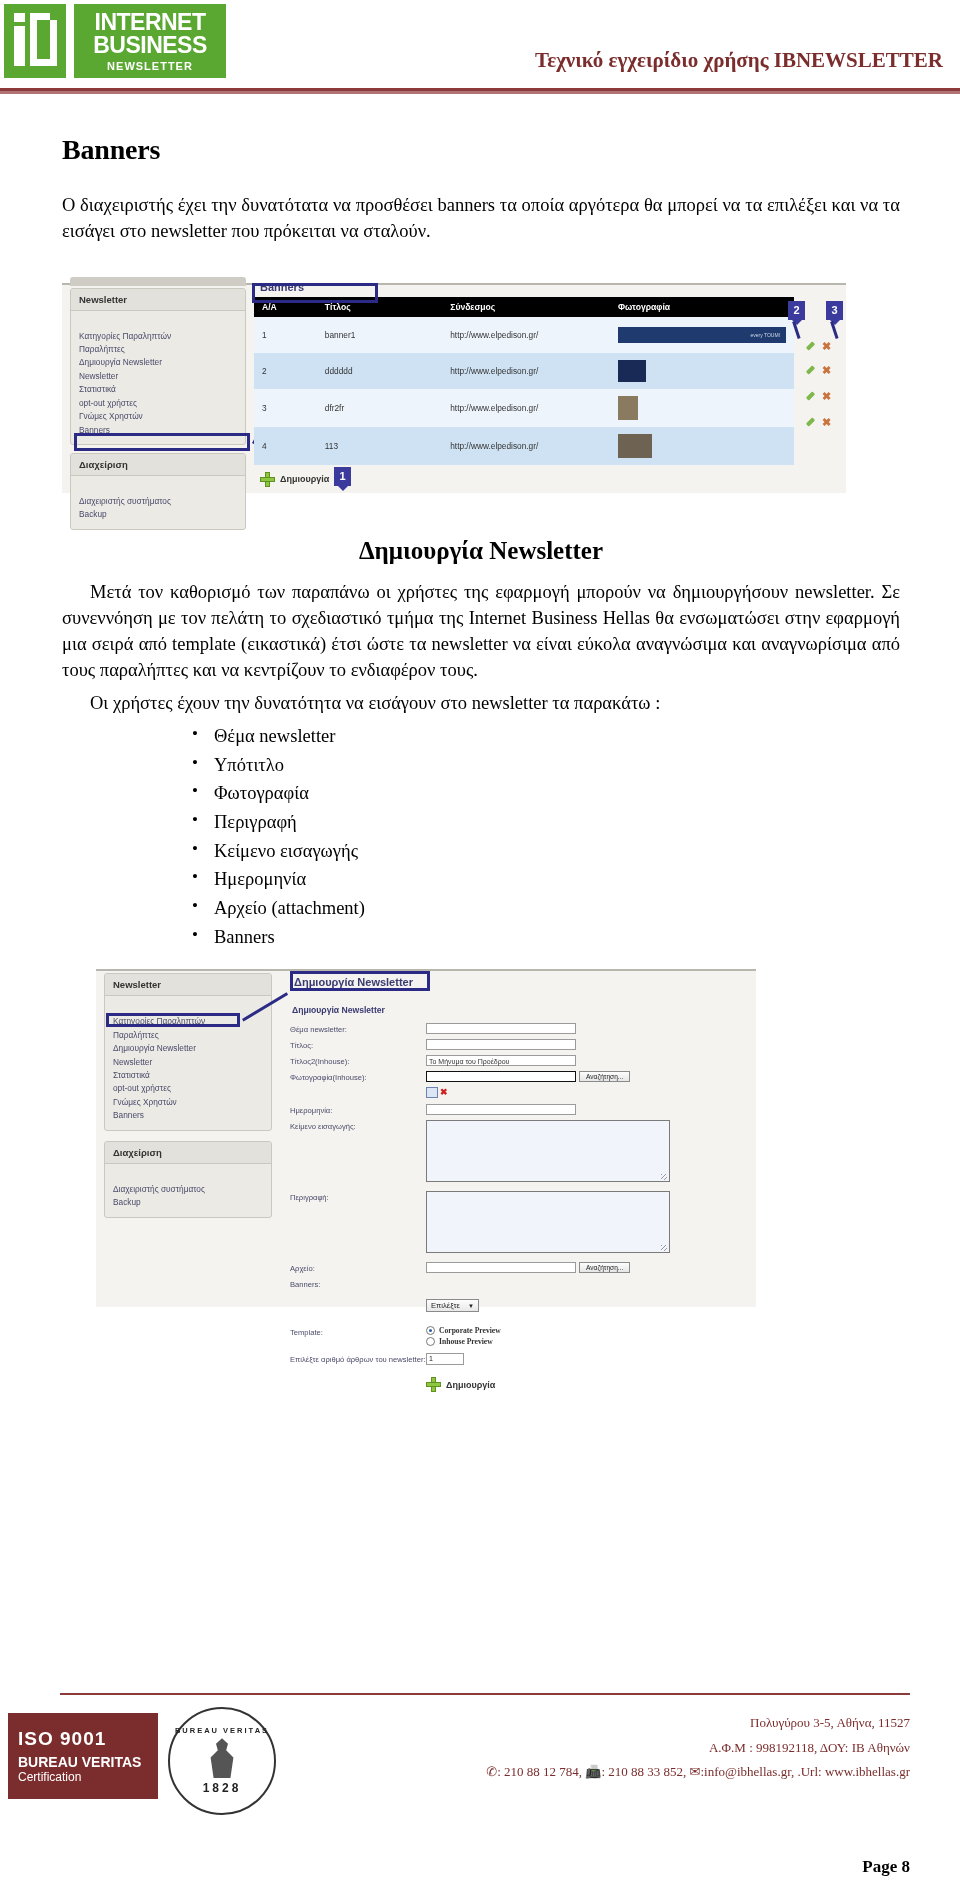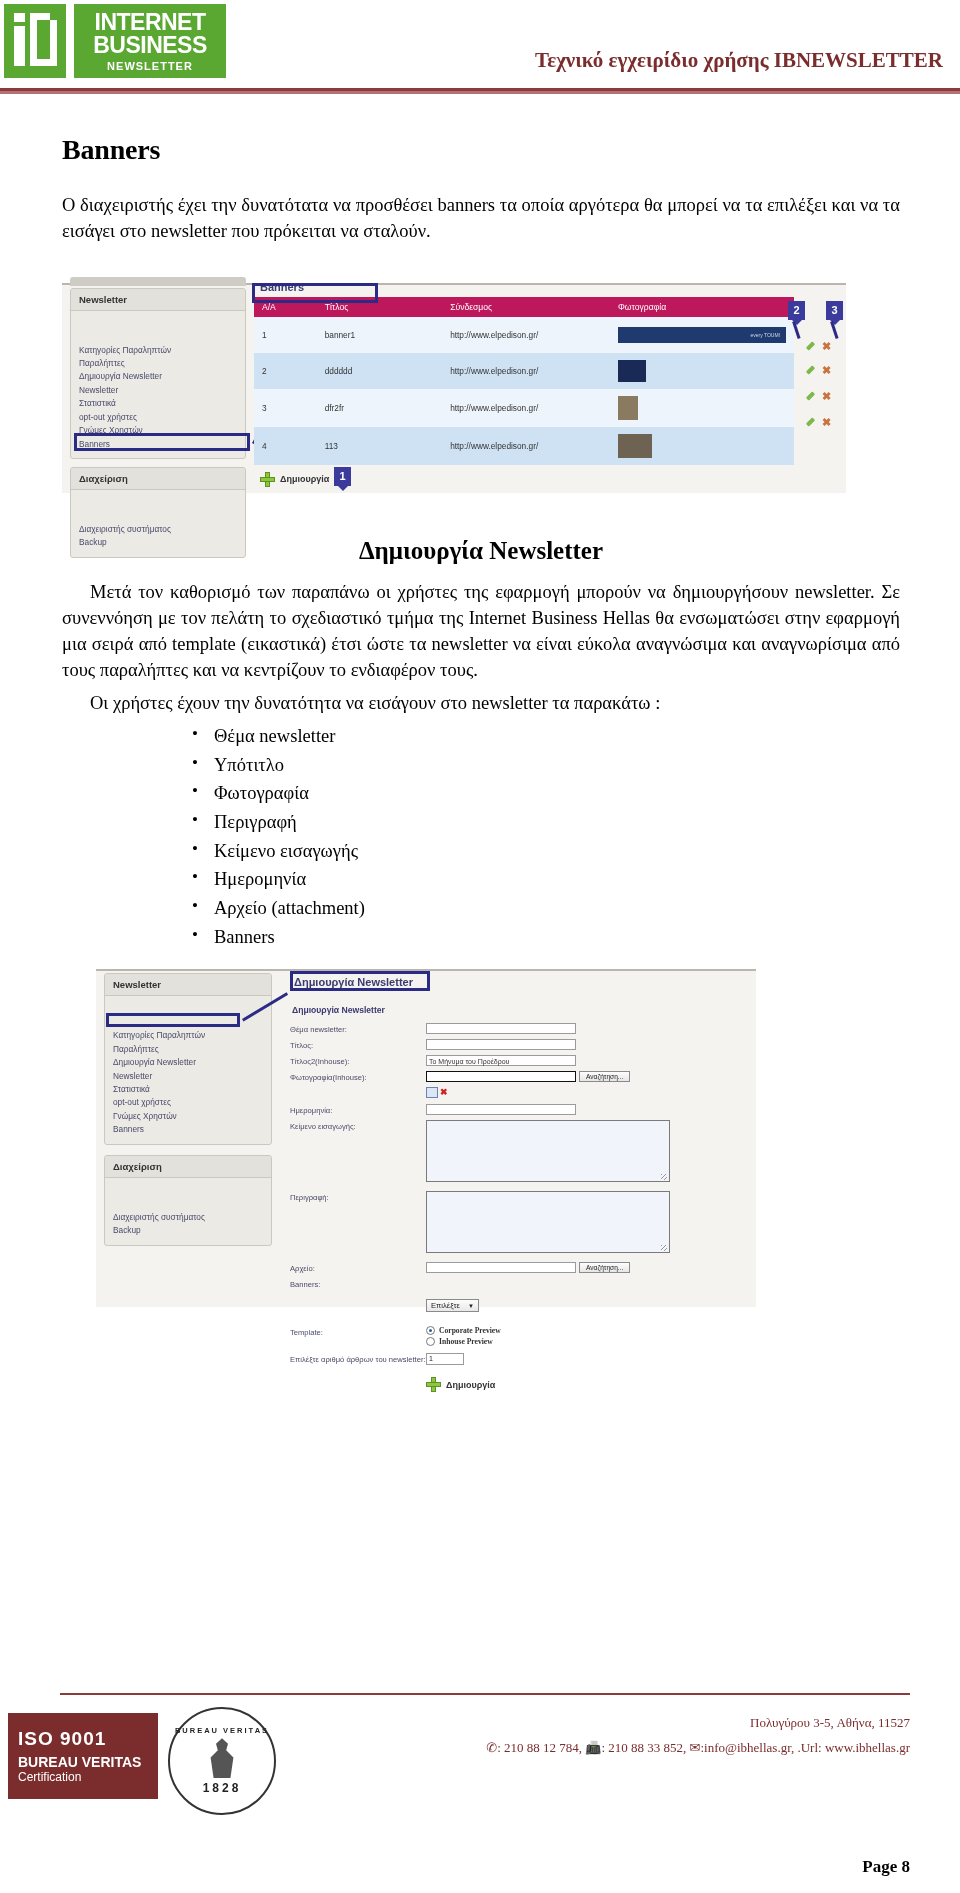--- a/index.html
+++ b/index.html
@@ -75,21 +75,21 @@
     position:absolute;left:8px;top:6px;width:176px;
   }
   .sb-panel{
     background:#ebeae5;border:1px solid #cbc8c0;border-radius:3px;
   }
   .sb-head{
     background:#e3e1db;border-bottom:1px solid #cbc8c0;
     padding:5px 8px;font-family:"Liberation Sans", sans-serif;
     font-weight:bold;font-size:9.5px;color:#333;border-radius:3px 3px 0 0;
   }
-  .sb-body{padding:5px 8px 7px 8px;margin-top:28px;}
+  .sb-body{padding:19px 8px 7px 8px;}
   .sb-body .sbi{
     font-family:"Liberation Sans", sans-serif;font-size:8.3px;
     color:#4a4a6a;line-height:1.62;white-space:nowrap;
   }
   .sb-cap{height:9px;background:#cfccc5;border-radius:3px 3px 0 0;margin-bottom:2px;}
   .hl-box{
     position:absolute;border:3px solid #2b2b86;box-sizing:border-box;
   }
   .callout{
     position:absolute;background:#3b3b9e;color:#fff;
@@ -104,22 +104,22 @@
   .leader{position:absolute;background:#2b2b86;transform-origin:0 0;height:3px;}
   .main-pane{
     position:absolute;left:192px;top:6px;width:584px;
   }
   .pane-title{
     font-family:"Liberation Sans", sans-serif;font-weight:bold;font-size:11px;
     color:#3a3a72;padding:4px 6px;
   }
   table.btab{border-collapse:collapse;width:540px;font-family:"Liberation Sans", sans-serif;}
   table.btab th{
-    background:#be185d;color:#fff;font-size:8.6px;text-align:left;
-    padding:5px 8px;font-weight:normal;
+    background:#000000;color:#fff;font-size:8.6px;text-align:left;
+    padding:5px 8px;font-weight:bold;
   }
   table.btab td{
     font-size:8.3px;color:#333;padding:7px 8px;height:22px;vertical-align:middle;
   }
   table.btab tr.odd td{background:#eef4fb;}
   table.btab tr.even td{background:#cfe2f4;}
   .thumb-banner{width:168px;height:16px;background:#1e3a6e;color:#cfd9ea;font-size:5px;text-align:right;padding-right:6px;line-height:16px;box-sizing:border-box;}
   .thumb-sq{width:28px;height:22px;background:#182a55;}
   .thumb-person{width:20px;height:24px;background:#8a7a60;}
   .thumb-person2{width:34px;height:24px;background:#6e6352;}
@@ -495,16 +495,17 @@
     <div class="l2">BUREAU VERITAS</div>
     <div class="l3">Certification</div>
   </div>
   <div class="bv-logo">
     <div class="ring-top">BUREAU VERITAS</div>
     <div class="fig"></div>
     <div class="ring-bot">1828</div>
   </div>
   <div class="foot-text">
     <div class="fl">Πολυγύρου 3-5, Αθήνα, 11527</div>
+    <div class="fl">Α.Φ.Μ : 998192118, ΔΟΥ: ΙΒ Αθηνών</div>
     <div class="fl">✆: 210 88 12 784, 📠: 210 88 33 852, ✉:info@ibhellas.gr, .Url: www.ibhellas.gr</div>
   </div>
   <div class="page-num">Page 8</div>
 </div>
 
 </body></html>

